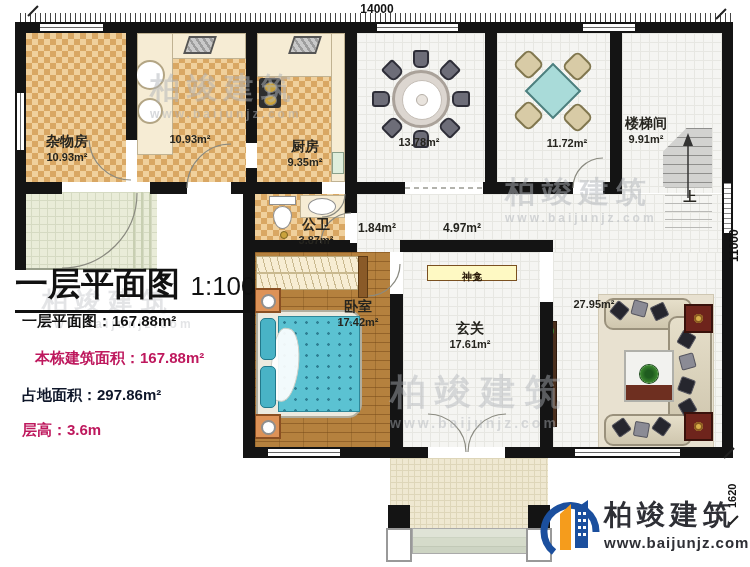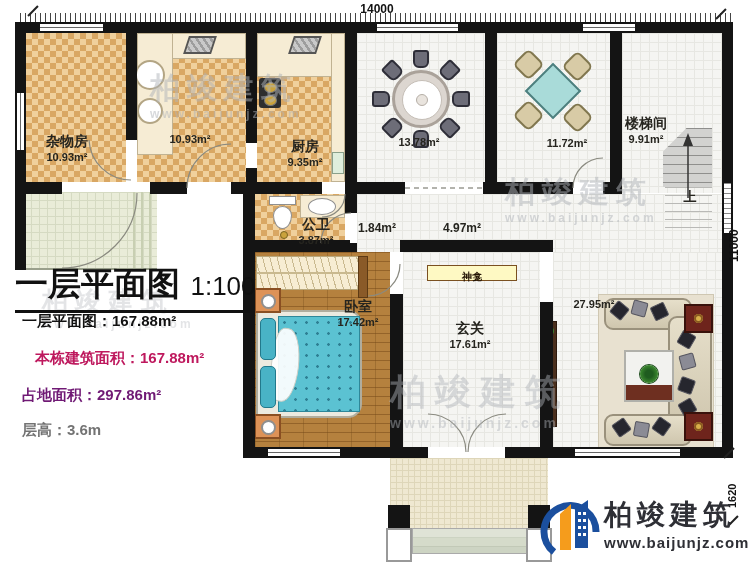--- a/index.html
+++ b/index.html
@@ -300,22 +300,22 @@
   </div>
 
   <div class="abs" style="left:15px;top:262px;width:235px;">
     <div style="border-bottom:3px solid #111;padding-bottom:3px;white-space:nowrap;">
       <span style="font-size:33px;font-weight:bold;color:#111;">一层平面图</span>
       <span style="font-size:26px;color:#111;margin-left:6px;">1:100</span>
     </div>
   </div>
   <div class="abs" style="left:22px;top:312px;font-size:15px;font-weight:bold;color:#111;">一层平面图：167.88m²</div>
   <div class="abs" style="left:14px;top:349px;font-size:15px;font-weight:bold;color:#be185d;margin-left:21px;">本栋建筑面积：167.88m²</div>
-  <div class="abs" style="left:22px;top:386px;font-size:15px;font-weight:bold;color:#701a75;">占地面积：297.86m²</div>
-  <div class="abs" style="left:22px;top:421px;font-size:15px;font-weight:bold;color:#737373;">层高：3.6m</div>
+  <div class="abs" style="left:22px;top:386px;font-size:15px;font-weight:bold;color:#0f172a;">占地面积：297.86m²</div>
+  <div class="abs" style="left:22px;top:421px;font-size:15px;font-weight:bold;color:#be185d;">层高：3.6m</div>
 
   <div class="abs" style="left:538px;top:490px;width:210px;height:72px;">
     <svg width="62" height="68" viewBox="0 0 62 68" style="position:absolute;left:0;top:2px;">
       <path d="M16 60 A26 26 0 1 1 58 40" stroke="#1b4f9e" stroke-width="7" fill="none"></path>
       <polygon points="22,22 33,12 33,58 22,58" fill="#f59c1c"></polygon>
       <polygon points="37,17 50,8 50,56 37,56" fill="#1b4f9e"></polygon>
       <g fill="#fff">
         <rect x="40" y="20" width="3" height="3"></rect>
           <rect x="45" y="20" width="3" height="3"></rect>
         <rect x="40" y="27" width="3" height="3"></rect>

